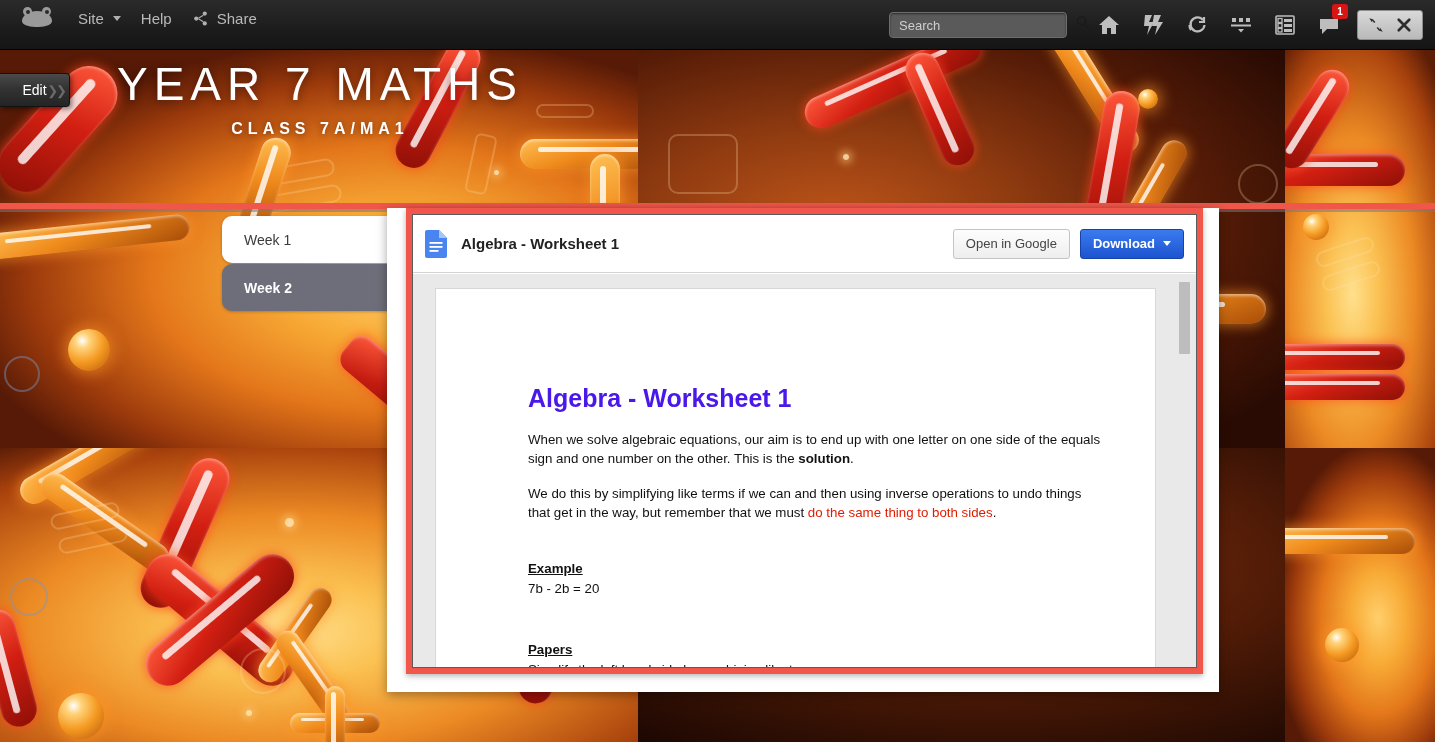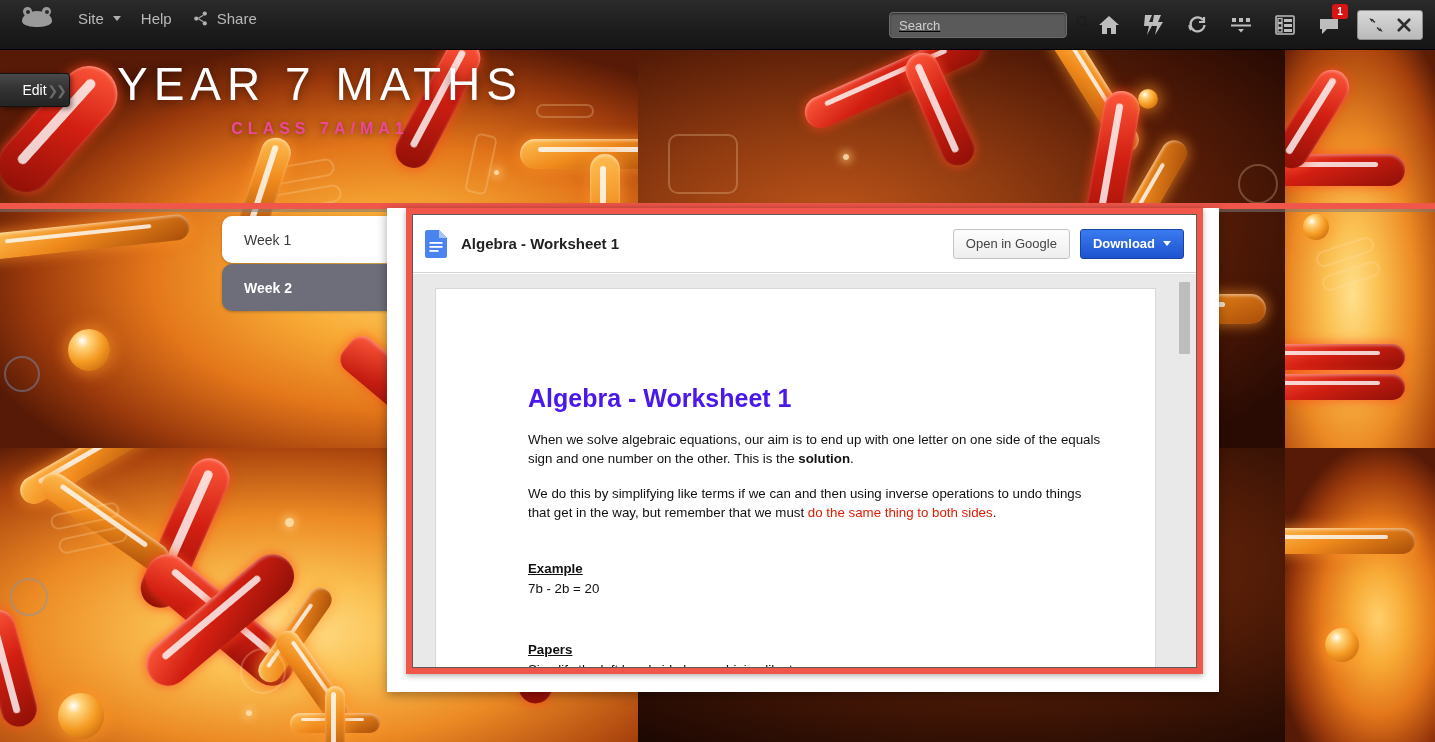--- a/index.html
+++ b/index.html
@@ -100,21 +100,21 @@
   .caret-d {
     width:0;height:0;border-left:4px solid transparent;border-right:4px solid transparent;
     border-top:5px solid #b0b0b0; margin-left:9px;
   }
   .share-ico { margin-right:8px; display:flex; }
 
   .tb-right { position:absolute; right:6px; top:0; height:50px; display:flex; align-items:center; }
   .search-box {
     width:178px; height:26px; border-radius:4px; background:#5a5a5a;
     border:1px solid #6d6d6d; box-shadow:inset 0 1px 2px rgba(0,0,0,.5);
-    display:flex; align-items:center; padding:0 2px 0 9px; margin-right:20px;text-decoration:underline;
+    display:flex; align-items:center; padding:0 2px 0 9px; margin-right:20px;
   }
   .search-box input {
     flex:1; background:transparent; border:0; outline:0; color:#d6d6d6; font-size:13px;
     font-family:"Liberation Sans", sans-serif;
   }
   .search-box input::placeholder { color:#cfcfcf; }
   .tb-icon {
     width:44px; height:50px; display:flex; align-items:center; justify-content:center;
     cursor:pointer; position:relative;
   }
@@ -149,21 +149,21 @@
   .banner-title {
     position:absolute; left:0; top:60px; width:640px; z-index:20;
     text-align:center; pointer-events:none;
   }
   .banner-title h1 {
     font-size:46px; font-weight:300; letter-spacing:6px; color:#fff;
     text-shadow:0 2px 10px rgba(0,0,0,.45);
     line-height:1.05;
   }
   .banner-title h2 {
-    font-size:16px; font-weight:bold; letter-spacing:5px; color:#ec4899; margin-top:12px;
+    font-size:16px; font-weight:bold; letter-spacing:5px; color:#ffffff; margin-top:12px;
     text-shadow:0 1px 6px rgba(0,0,0,.45);
   }
 
   
   .tabs {
     position:absolute; left:653px; top:176px; height:27px; display:flex; align-items:flex-end; z-index:30;
   }
   .tab {
     height:25px; padding:0 13px; display:flex; align-items:center;
     font-size:13px; color:#fff; background:#6e6e6e;

